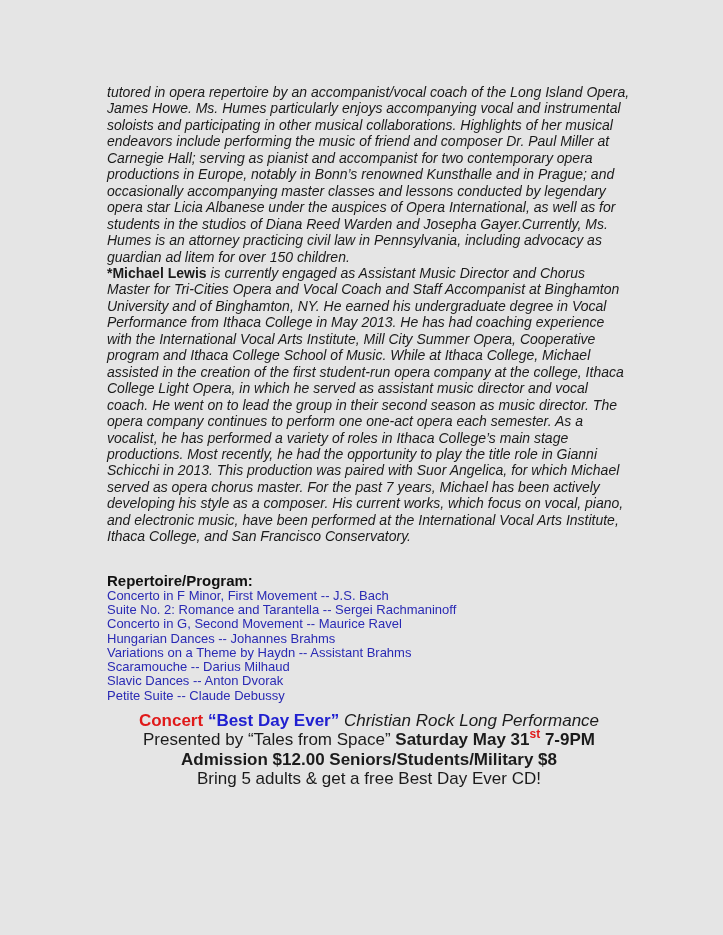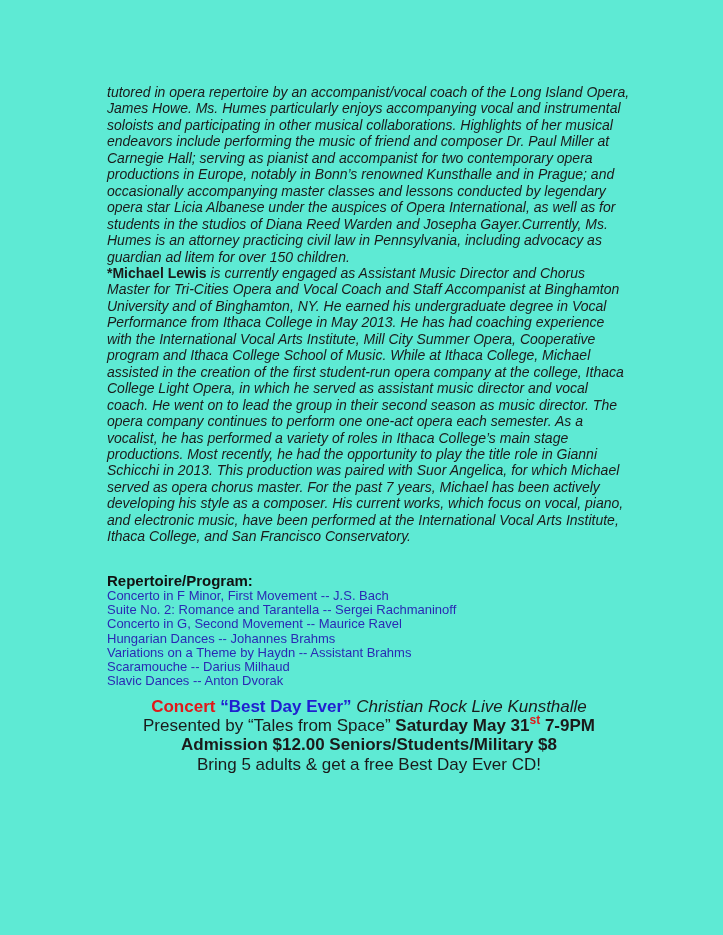--- a/index.html
+++ b/index.html
@@ -1,20 +1,20 @@
 <!DOCTYPE html>
 <html><head>
 <meta charset="utf-8">
 <style>
   html, body { margin: 0; padding: 0; background: #ffffff; }
   .page {
     position: relative;
     width: 723px;
     height: 935px;
-    background: #5eead4;
+    background: #e5e5e5;
     overflow: hidden;
     font-family: "Liberation Sans", "DejaVu Sans", sans-serif;
   }
   .content {
     position: absolute;
     left: 107px;
     top: 84px;
     width: 524px;
   }
   .bio {
@@ -74,27 +74,28 @@
     <div class="rep-heading">Repertoire/Program:</div>
 
     <div class="rep-list">
       <div class="rep-item">Concerto in F Minor, First Movement -- J.S. Bach</div>
       <div class="rep-item">Suite No. 2: Romance and Tarantella -- Sergei Rachmaninoff</div>
       <div class="rep-item">Concerto in G, Second Movement -- Maurice Ravel</div>
       <div class="rep-item">Hungarian Dances -- Johannes Brahms</div>
       <div class="rep-item">Variations on a Theme by Haydn -- Assistant Brahms</div>
       <div class="rep-item">Scaramouche -- Darius Milhaud</div>
       <div class="rep-item">Slavic Dances -- Anton Dvorak</div>
+      <div class="rep-item">Petite Suite -- Claude Debussy</div>
     </div>
 
     <div class="concert">
       <div class="c-line">
         <span class="bold red">Concert</span>
         <span class="bold blue">“Best Day Ever”</span>
-        <span class="italic">Christian Rock Live Kunsthalle</span>
+        <span class="italic">Christian Rock Long Performance</span>
       </div>
       <div class="c-line"><span>Presented by “Tales from Space” </span><span class="bold">Saturday May 31</span><sup class="st bold red">st</sup><span class="bold"> 7-9PM</span></div>
       <div class="c-line bold">Admission $12.00 Seniors/Students/Military $8</div>
       <div class="c-line">Bring 5 adults &amp; get a free Best Day Ever CD!</div>
     </div>
 
   </div>
 </div>
 
 </body></html>

